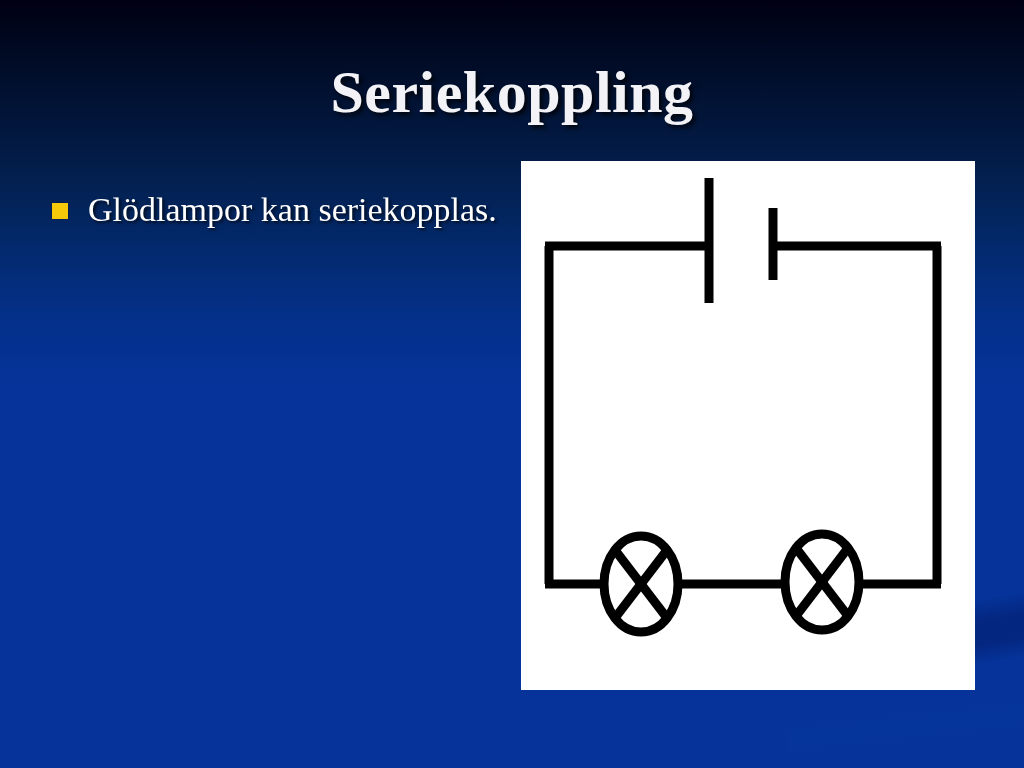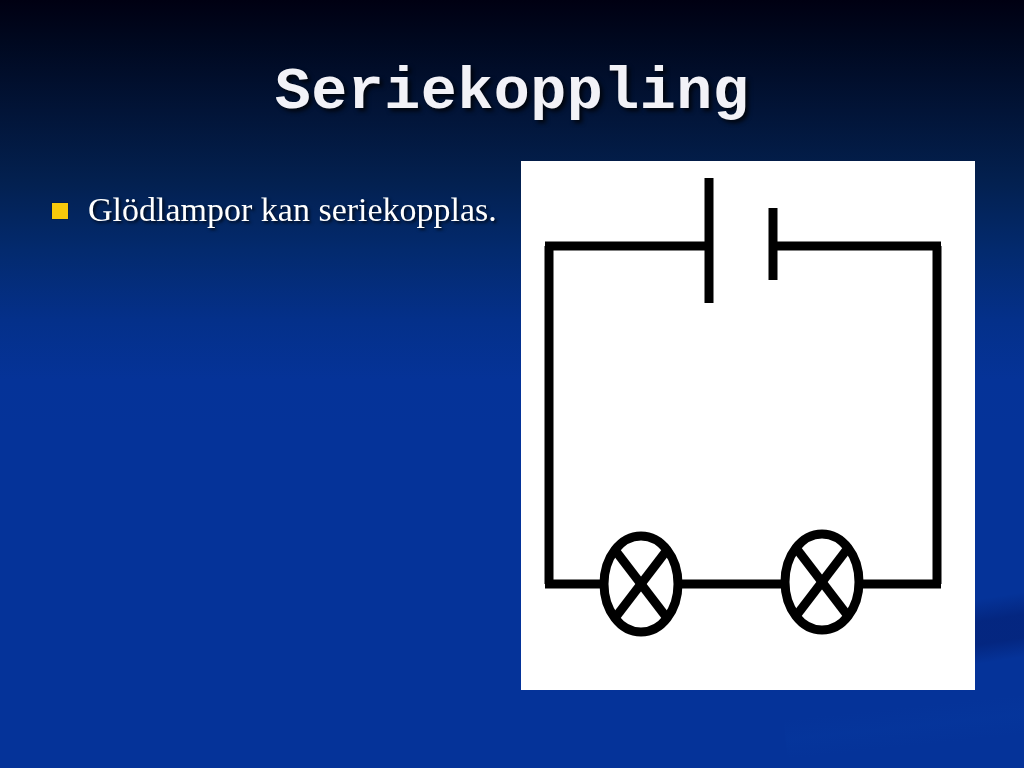--- a/index.html
+++ b/index.html
@@ -57,21 +57,20 @@
     top: 56px;
     width: 1024px;
     text-align: center;
     color: #f2f2f7;
     font-size: 60px;
     line-height: 72px;
     font-weight: bold;
     letter-spacing: 0.5px;
     text-shadow: 3px 3px 4px rgba(0,0,0,0.75);
     white-space: nowrap;
-    font-family: Liberation Mono, monospace;
   }
 
   
   #body {
     position: absolute;
     left: 52px;
     top: 186px;
     width: 450px;
   }
   .bullet-row {

